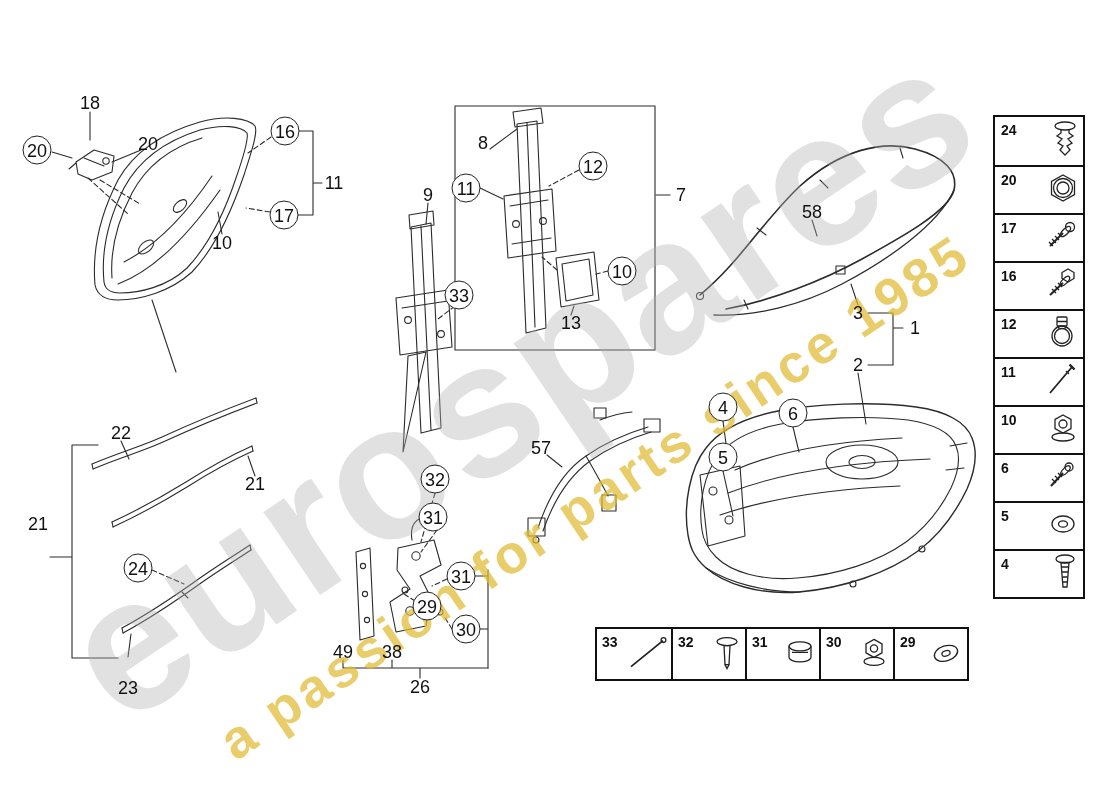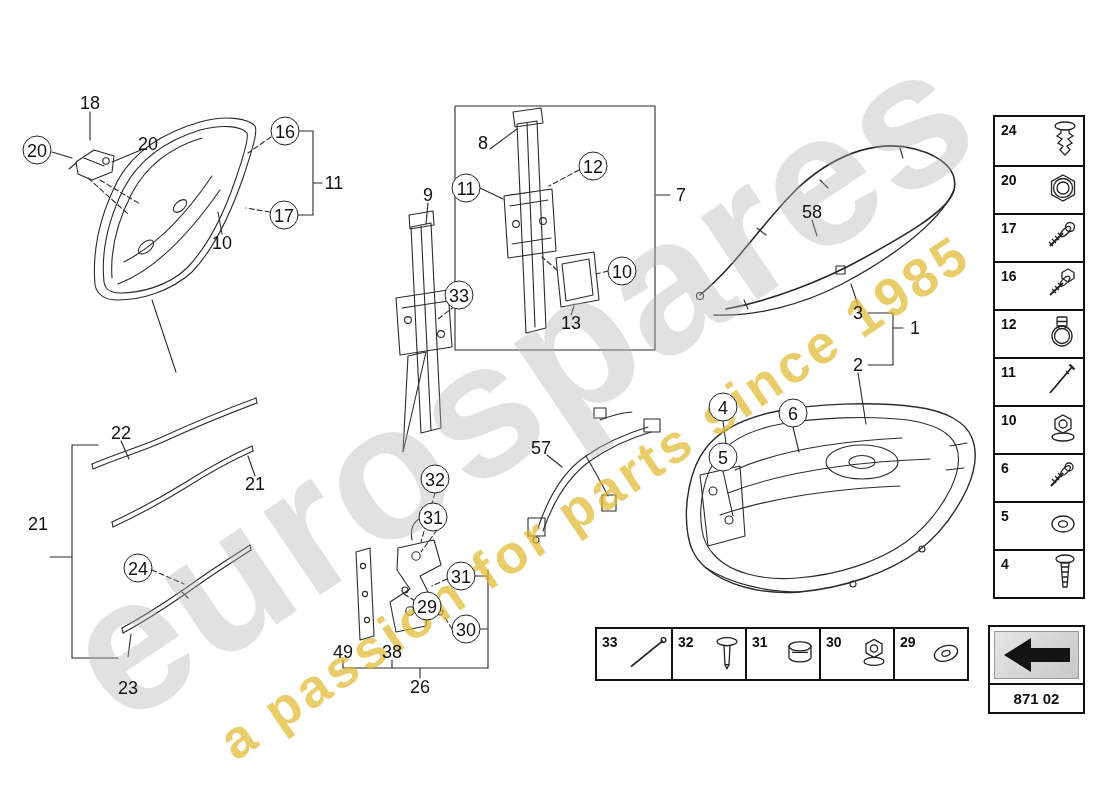--- a/index.html
+++ b/index.html
@@ -395,22 +395,14 @@
       <span class="br-num">29</span>
       <span class="br-icon">
         <svg width="34" height="30" viewBox="0 0 34 30" class="icon-stroke">
           <ellipse cx="17" cy="15" rx="12" ry="7.5" transform="rotate(-18 17 15)"></ellipse>
           <ellipse cx="17" cy="15" rx="4.2" ry="2.7" transform="rotate(-18 17 15)"></ellipse>
         </svg>
       </span>
     </div>
   </div>
 
-  <div id="navbox">
-    <div class="nav-arrow">
-      <svg width="76" height="40" viewBox="0 0 76 40">
-        <polygon points="5,20 32,3 32,13 71,13 71,27 32,27 32,37" fill="#141414"></polygon>
-      </svg>
-    </div>
-    <div class="nav-code">871 02</div>
-  </div>
 
 </div>
 
 </body></html>

